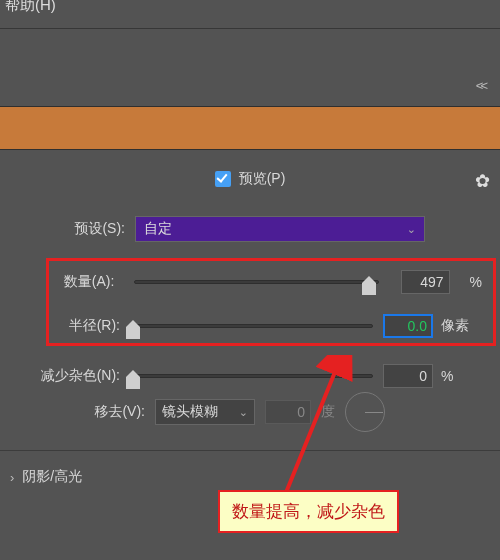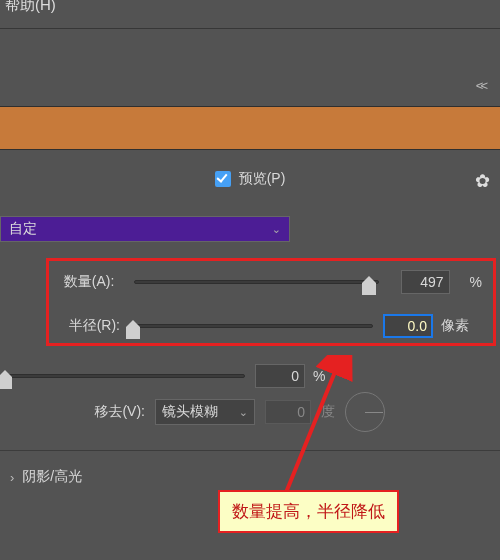--- a/index.html
+++ b/index.html
@@ -80,21 +80,21 @@
     border-right:7px solid transparent;
     border-bottom:7px solid #cfcfcf;
   }
   .valbox {
     width:50px; height:24px; margin-left:10px;
     background:#434343; border:1px solid #666;
     display:flex; align-items:center; justify-content:flex-end;
     padding:0 5px;
   }
   .valbox.active { border:1px solid #1a78ea; box-shadow:0 0 0 1px #1a78ea inset;}
-  .valbox.active span{ color:#fef9c3; }
+  .valbox.active span{ color:#22c55e; }
   .unit { width:40px; padding-left:8px; }
   .remove-row {
     position:absolute; top:398px; left:0; width:100%;
     height:28px; display:flex; align-items:center;
   }
   .remove-row .lbl { width:155px; text-align:right; padding-right:10px; }
   .small-select {
     height:26px; width:100px; background:#434343;
     border:1px solid #666; display:flex; align-items:center;
     justify-content:space-between; padding:0 6px;font-family:Liberation Serif, serif;
@@ -140,20 +140,21 @@
 <div class="double-arrow">&lt;&lt;</div>
 <div class="orange-band"></div>
 
 <div class="preview-row">
   <div class="checkbox"></div>
   <span>预览(P)</span>
 </div>
 <div class="gear">✿</div>
 
 <div class="preset-row">
+  <div class="lbl">预设(S):</div>
   <div class="select">
     <span>自定</span>
     <span class="caret">⌄</span>
   </div>
 </div>
 
 <div class="red-box"></div>
 
 <div class="param-row row-amount">
   <div class="lbl">数量(A):</div>
@@ -173,20 +174,21 @@
     <div class="track"></div>
     <div class="thumb" style="left:-2px;"></div>
   </div>
   <div class="valbox active">
       <span>0.0</span>
     </div>
   <div class="unit">像素</div>
 </div>
 
 <div class="param-row row-noise">
+  <div class="lbl">减少杂色(N):</div>
   <div class="slider">
     <div class="track"></div>
     <div class="thumb" style="left:-2px;"></div>
   </div>
   <div class="valbox">
       <span>0</span>
     </div>
   <div class="unit">%</div>
 </div>
 
@@ -212,13 +214,13 @@
 
 <svg class="arrow-svg" viewBox="0 0 130 160">
   <defs>
     <marker id="ah" markerWidth="12" markerHeight="12" refX="2" refY="5" orient="auto">
       <path d="M0,0 L0,10 L12,5 z" fill="#e52121"></path>
     </marker>
   </defs>
   <line x1="60" y1="140" x2="112" y2="12" stroke="#e52121" stroke-width="4" marker-end="url(#ah)"></line>
 </svg>
 
-<div class="callout">数量提高，半径降低</div>
+<div class="callout">数量提高，减少杂色</div>
 
 </body></html>

